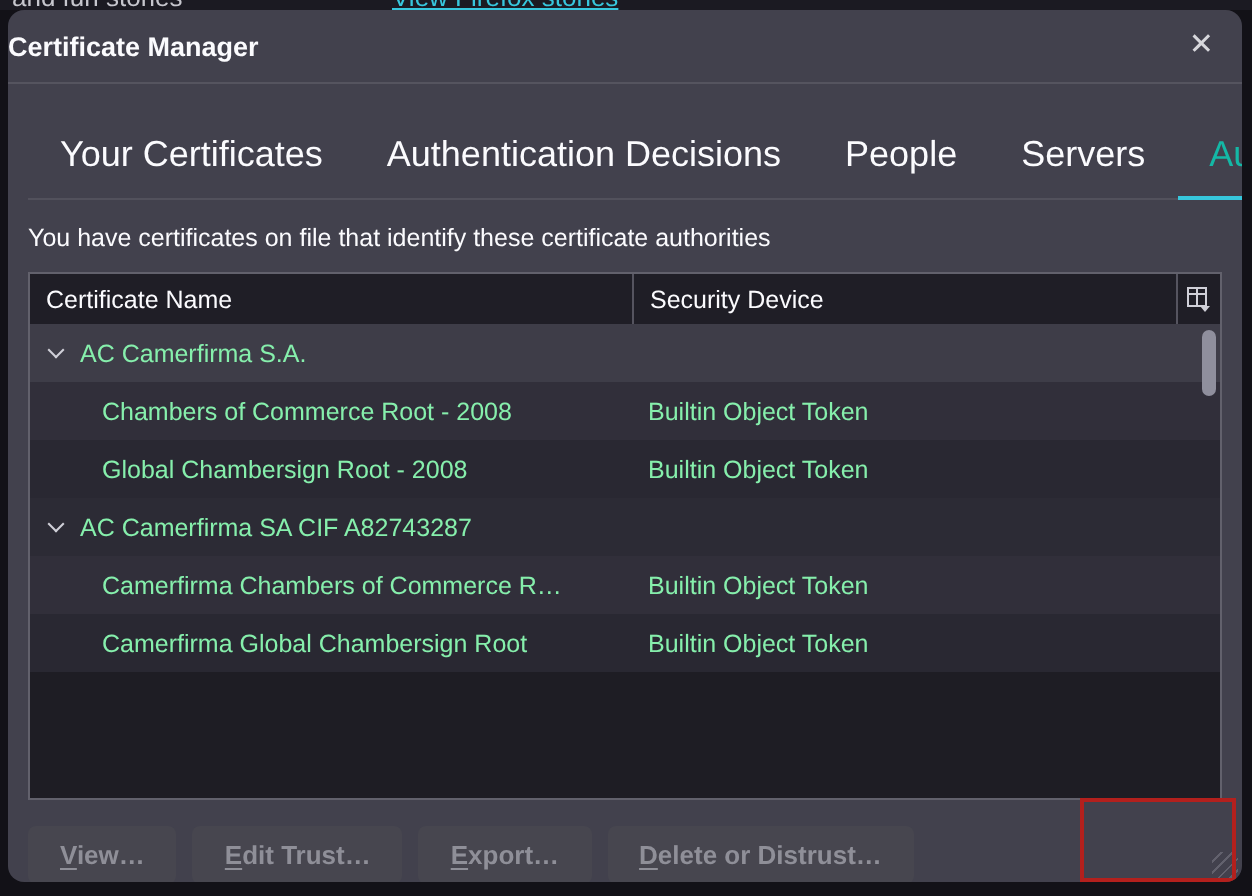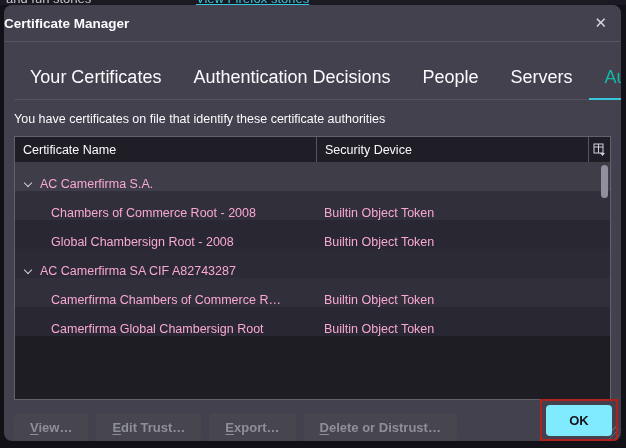--- a/index.html
+++ b/index.html
@@ -65,21 +65,21 @@
     background:#1e1d24;
     display:flex; flex-direction:column;
     font-size:12.5px;
   }
   .thead { display:flex; height:25px; background:#1f1e26; align-items:stretch; }
   .th { display:flex; align-items:center; color:#fbfbfe; }
   .th-name   { flex:1; padding-left:8px; }
   .th-device { width:272px; padding-left:8px; border-left:1px solid #55545f; }
   .th-picker { width:22px; justify-content:center; border-left:1px solid #55545f; cursor:pointer; }
 
-  .row { display:flex; height:29px; align-items:flex-end; color:#f9a8d4; }
+  .row { display:flex; height:29px; align-items:center; color:#86efac; }
   .cell-name { flex:1; display:flex; align-items:center; overflow:hidden; white-space:nowrap; }
   .cell-device { width:294px; padding-left:8px; white-space:nowrap; }
   .row.group .cell-name { padding-left:8px; }
   .row.leaf  .cell-name { padding-left:36px; }
   .bg-0 { background:#3e3d48; }
   .bg-1 { background:#312f3a; }
   .bg-2 { background:#292832; }
   .bg-3 { background:#2c2b35; }
   .bg-4 { background:#312f3a; }
   .bg-5 { background:#292832; }
@@ -222,15 +222,14 @@
     </button>
     <button class="abtn disabled">
       <span class="mn">E</span><span>xport…</span>
     </button>
     <button class="abtn disabled">
       <span class="mn">D</span><span>elete or Distrust…</span>
     </button>
   </div>
 
   <div class="resize-grip"></div>
-  <button class="ok-btn">OK</button>
   <div class="annotation-box"></div>
 </div>
 
 </body></html>

